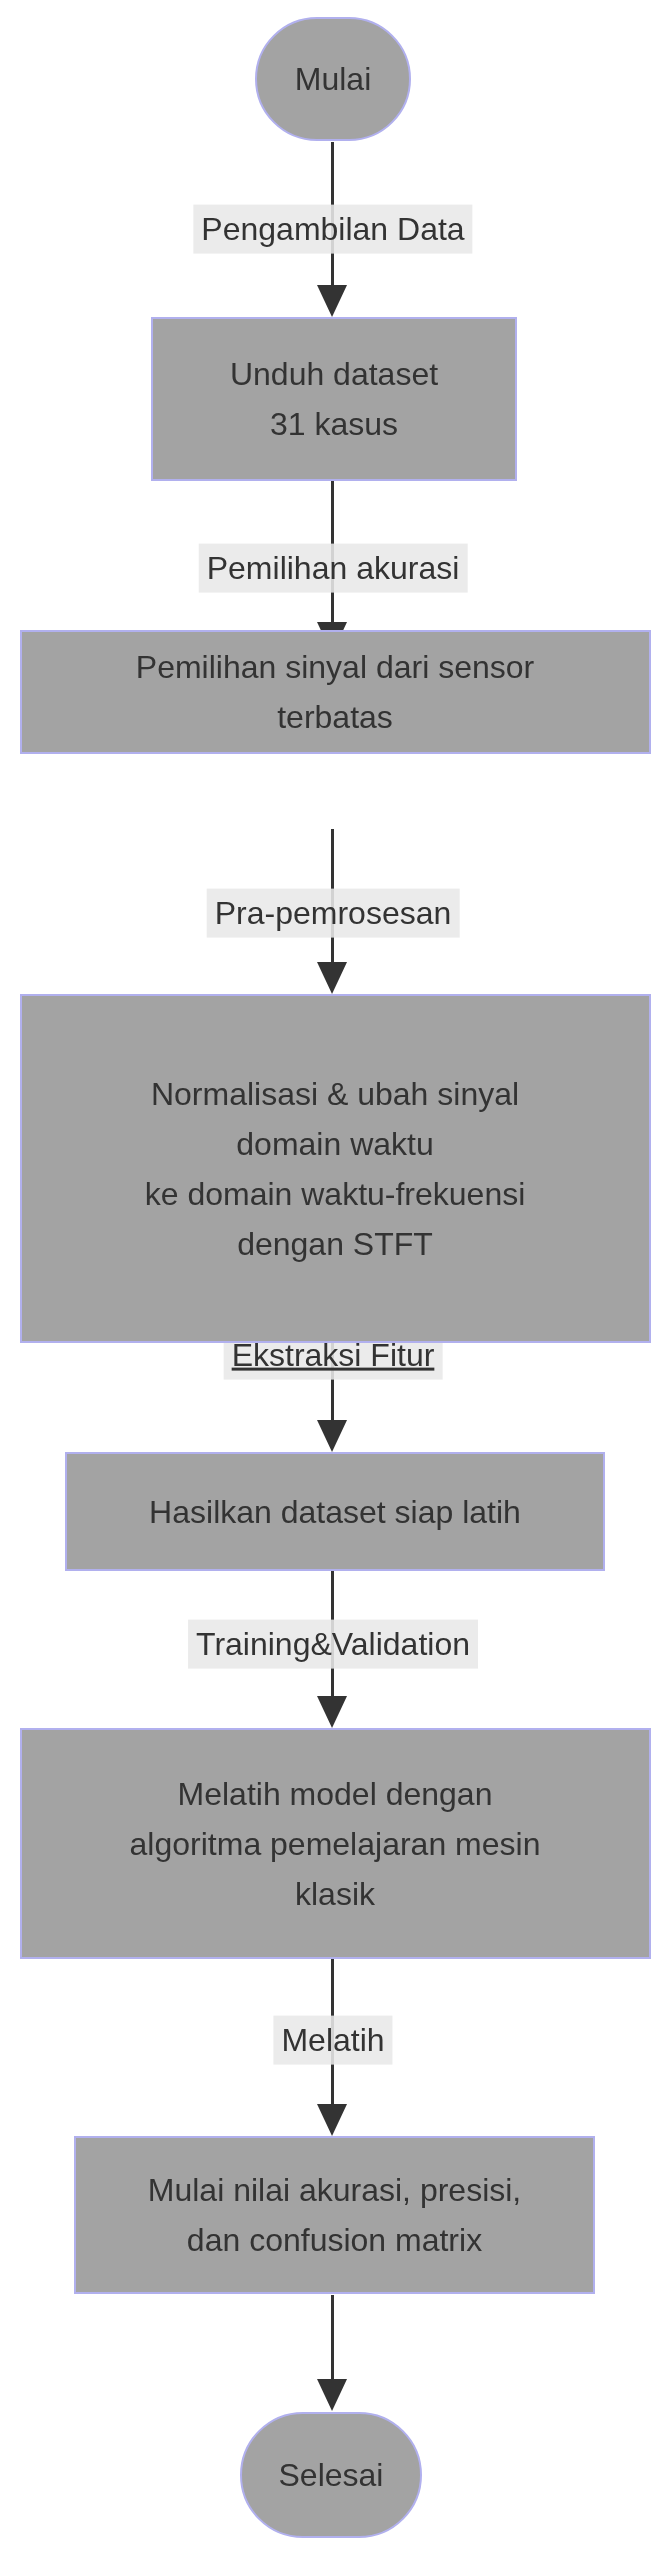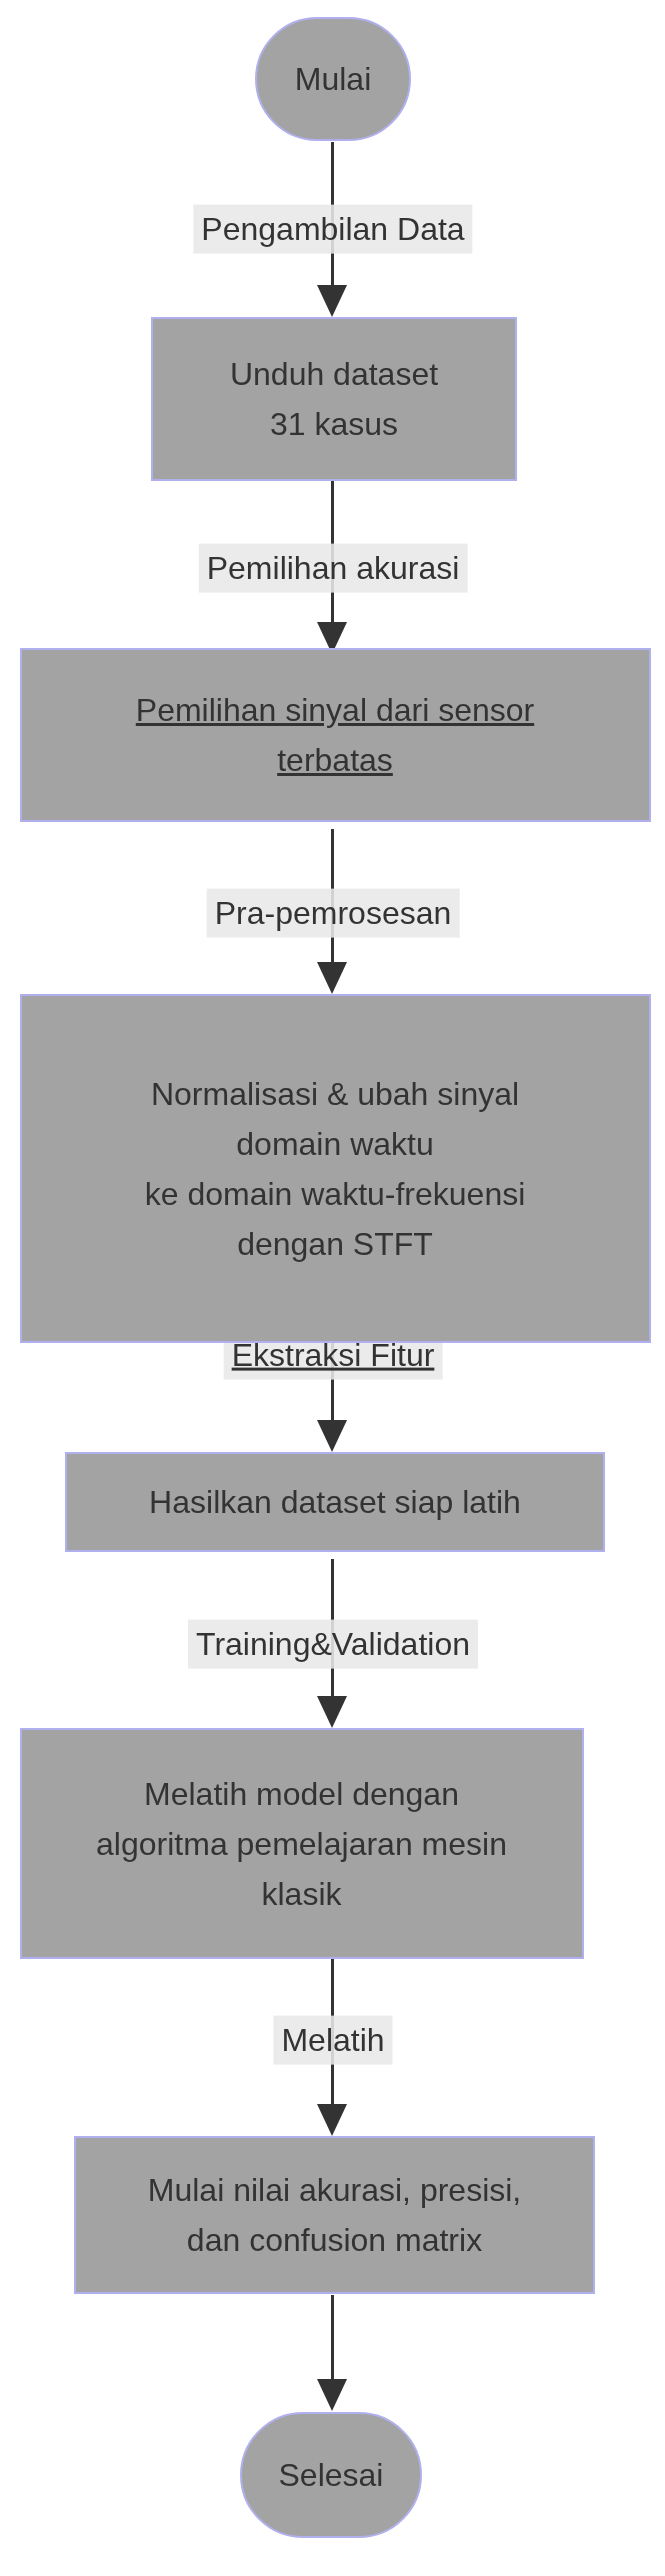--- a/index.html
+++ b/index.html
@@ -54,24 +54,24 @@
     align-items: center;
     justify-content: center;
     text-align: center;
     white-space: pre-line;
     z-index: 2;
   }
   .stadium { border-radius: 63px; }
   
   #n-start  { left: 255px; top: 17.4px;   width: 156px; height: 124px; }
   #n-b1     { left: 151px; top: 317px;  width: 366px; height: 164px; }
-  #n-b2     { left: 19.5px;  top: 648px;  width: 631px; height: 174px; text-decoration: underline; }
+  #n-b2     { left: 19.5px;  top: 630px;  width: 631px; height: 124px; }
   #n-b3     { left: 19.5px;  top: 994px; width: 631px; height: 349px; }
-  #n-b4     { left: 65px;  top: 1452px; width: 540px; height: 100px; }
-  #n-b5     { left: 19.5px;  top: 1728px; width: 564px; height: 231px; }
+  #n-b4     { left: 65px;  top: 1452px; width: 540px; height: 119px; }
+  #n-b5     { left: 19.5px;  top: 1728px; width: 631px; height: 231px; }
   #n-b6     { left: 74px; top: 2136px; width: 521px; height: 158px; }
   #n-end    { left: 240px; top: 2412px; width: 182px; height: 126px; }
   
   #e1 { top: 142px;  height: 144px; }
   #e2 { top: 480px;  height: 143px; }
   #e3 { top: 829px; height: 134px; }
   #e4 { top: 1268px; height: 154px; }
   #e5 { top: 1559px; height: 138px; }
   #e6 { top: 1959px; height: 147px; }
   #e7 { top: 2295px; height: 86px; }

